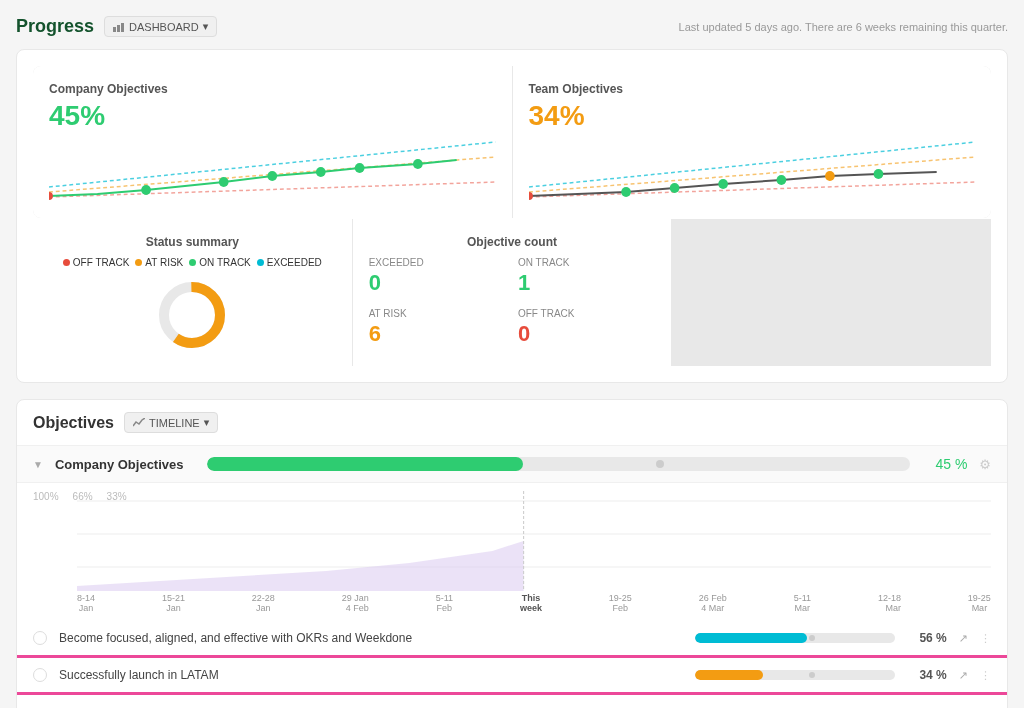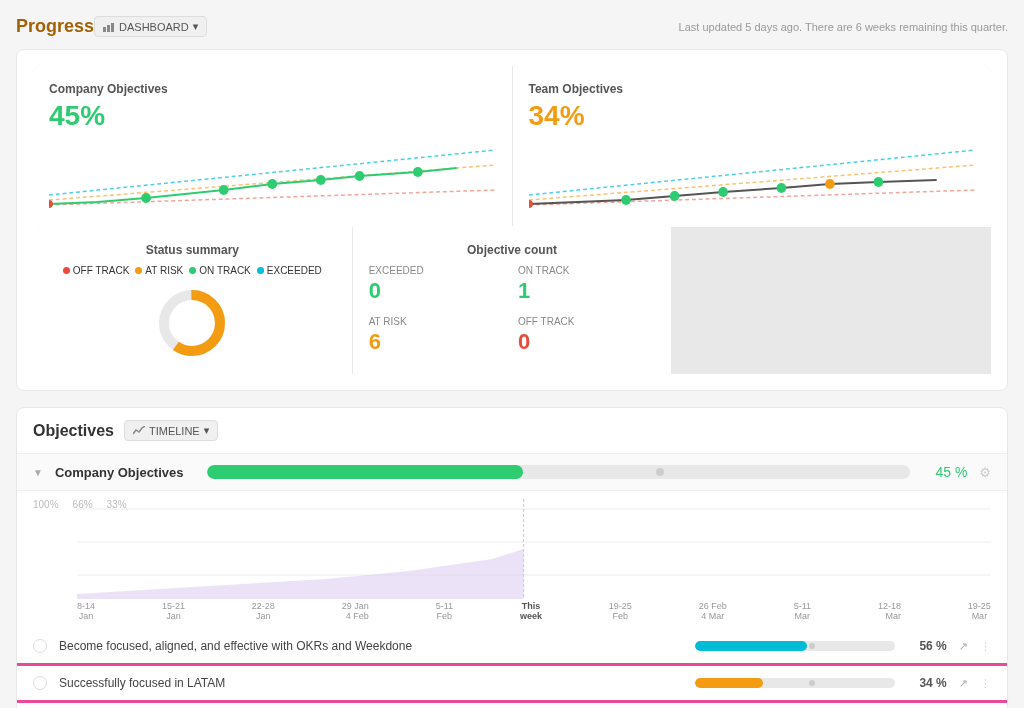--- a/index.html
+++ b/index.html
@@ -2,31 +2,31 @@
 <html><head>
   <meta charset="utf-8">
   <style>
     * { box-sizing: border-box; margin: 0; padding: 0; }
     body { font-family: -apple-system, BlinkMacSystemFont, 'Segoe UI', sans-serif; background: #f5f5f5; color: #333; font-size: 13px; }
     
     .page { width: 1024px; min-height: 708px; background: #f5f5f5; padding: 16px; }
     
     
     .section-header { display: flex; align-items: center; margin-bottom: 12px; }
-    .section-title { font-size: 18px; font-weight: 600; color: #a16207; }
+    .section-title { font-size: 18px; font-weight: 600; color: #14532d; margin-right: 10px; }
     .view-btn { display: flex; align-items: center; background: #f0f0f0; border: 1px solid #ddd; border-radius: 4px; padding: 3px 8px; font-size: 11px; color: #555; cursor: pointer; gap: 4px; }
     .status-text { margin-left: auto; font-size: 11px; color: #999; }
     
     
     .dashboard-card { background: #fff; border-radius: 8px; border: 1px solid #e8e8e8; padding: 16px; margin-bottom: 16px; }
     
     .top-charts { display: grid; grid-template-columns: 1fr 1fr; gap: 1px; background: #e8e8e8; border-radius: 8px; overflow: hidden; margin-bottom: 1px; }
     .chart-panel { background: #fff; padding: 16px; }
     .chart-label { font-size: 12px; font-weight: 600; color: #555; margin-bottom: 4px; }
-    .chart-pct { font-size: 28px; font-weight: 700; margin-bottom: 8px; }
+    .chart-pct { font-size: 28px; font-weight: 700; }
     .pct-green { color: #2ecc71; }
     .pct-orange { color: #f39c12; }
     
     .bottom-panels { display: grid; grid-template-columns: 1fr 1fr 1fr; gap: 1px; background: #e8e8e8; }
     .stat-panel { background: #fff; padding: 16px; }
     
     
     .sparkline-area { height: 70px; position: relative; }
     
     
@@ -270,21 +270,21 @@
         <div class="obj-bar-fill" style="width:56%;background:#00bcd4"></div>
         <div class="obj-dot"></div>
       </div>
       <span class="obj-pct-val">56 %</span>
       <span class="obj-link-icon">↗</span>
       <span class="obj-menu-icon">⋮</span>
     </div>
 
     <div class="obj-item">
       <div class="obj-checkbox"></div>
-      <span class="obj-name">Successfully focused in LATAM</span>
+      <span class="obj-name">Successfully launch in LATAM</span>
       <div class="obj-bar-container">
         <div class="obj-bar-fill" style="width:34%;background:#f39c12"></div>
         <div class="obj-dot"></div>
       </div>
       <span class="obj-pct-val">34 %</span>
       <span class="obj-link-icon">↗</span>
       <span class="obj-menu-icon">⋮</span>
     </div>
 
     <div class="add-obj-row">

